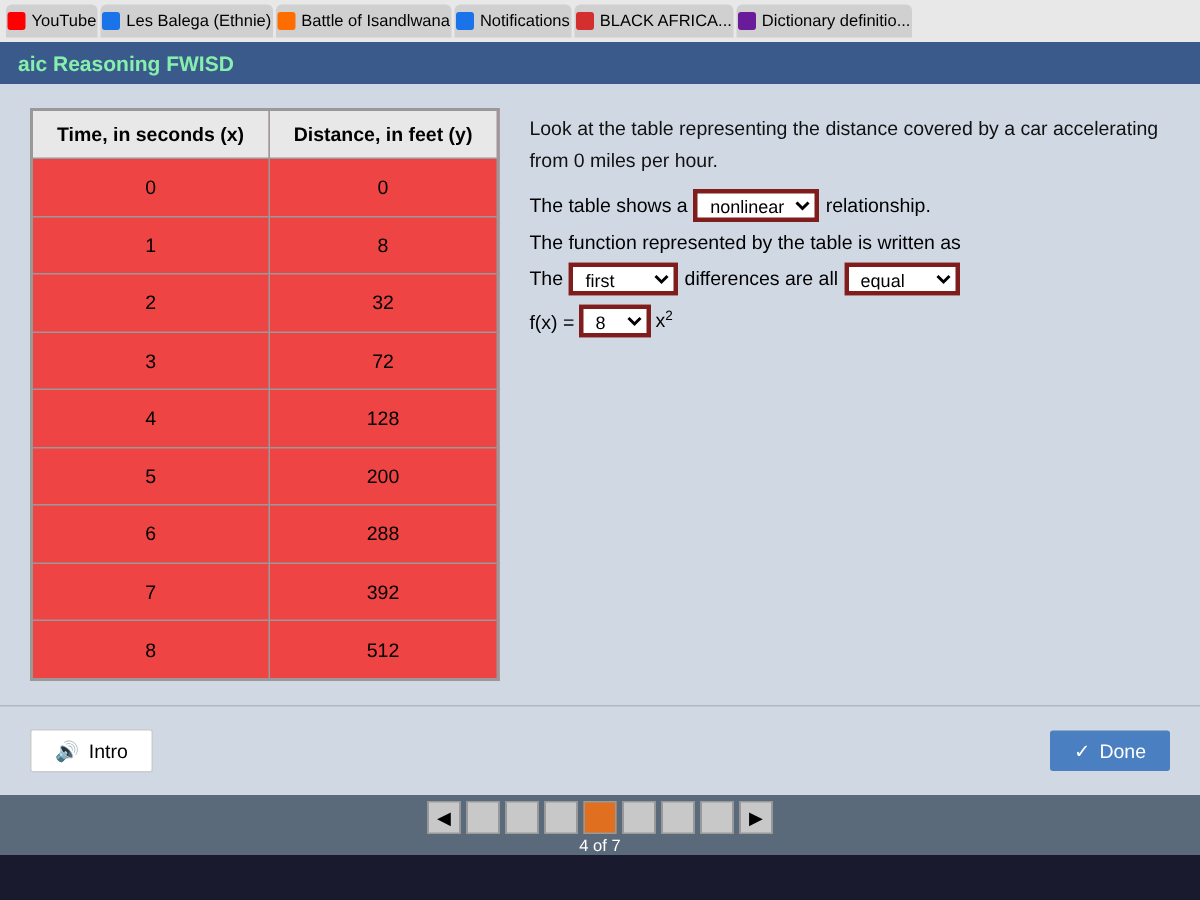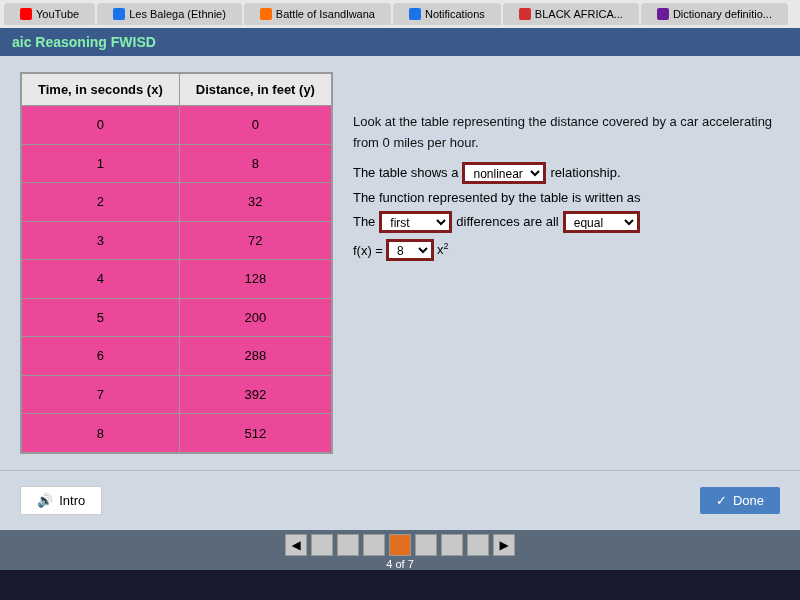--- a/index.html
+++ b/index.html
@@ -18,21 +18,21 @@
       height: 28px;
       display: flex;
       align-items: center;
       padding: 0 4px;
       gap: 2px;
       overflow: hidden;
     }
     .tab {
       background: #d0d0d0;
       border-radius: 4px 4px 0 0;
-      padding: 3px 16px;
+      padding: 3px 1px;
       font-size: 11px;
       white-space: nowrap;
       display: flex;
       align-items: center;
       gap: 4px;
       height: 22px;
       cursor: pointer;
     }
     .tab-favicon {
       width: 12px;
@@ -63,21 +63,21 @@
       background: #d0d8e4;
       padding: 16px 20px;
       height: calc(600px - 28px - 28px - 30px - 60px - 40px);
       display: flex;
       gap: 20px;
     }
 
     
     .data-table {
       border-collapse: collapse;
-      background: #ec4899;
+      background: #ef4444;
       border: 2px solid #999;
       flex-shrink: 0;
     }
     .data-table th {
       background: #e8e8e8;
       border: 1px solid #999;
       padding: 8px 16px;
       font-weight: bold;
       font-size: 13px;
       text-align: center;
@@ -92,21 +92,20 @@
     
     .problem-area {
       flex: 1;
       padding: 4px 0;
     }
     .problem-text {
       font-size: 13px;
       line-height: 1.6;
       color: #111;
       margin-bottom: 8px;
-      margin-top: 36px;
     }
     .problem-line {
       display: flex;
       align-items: center;
       gap: 4px;
       margin-bottom: 6px;
       font-size: 13px;
     }
     .dropdown-select {
       border: 3px solid #7f1d1d;

